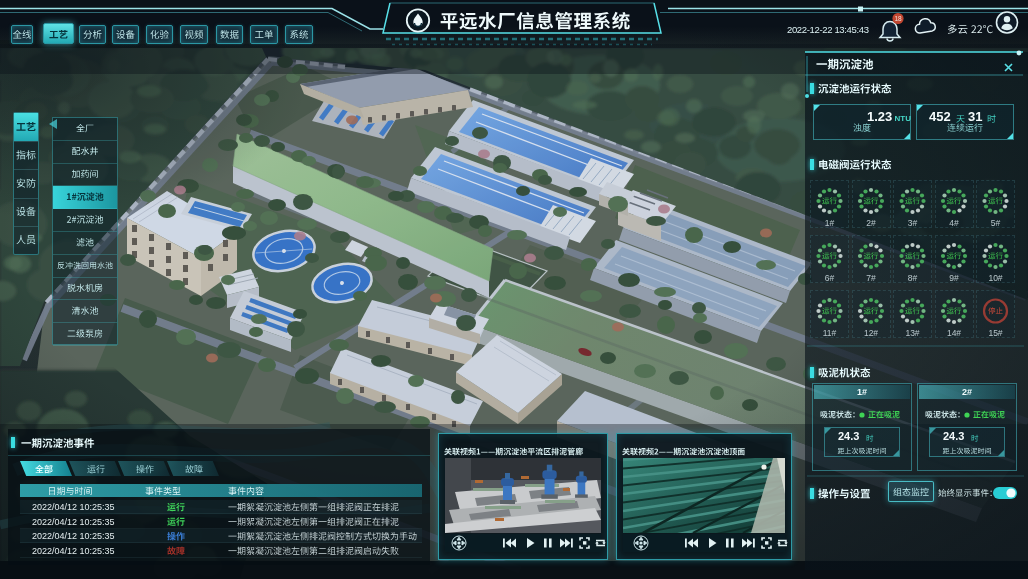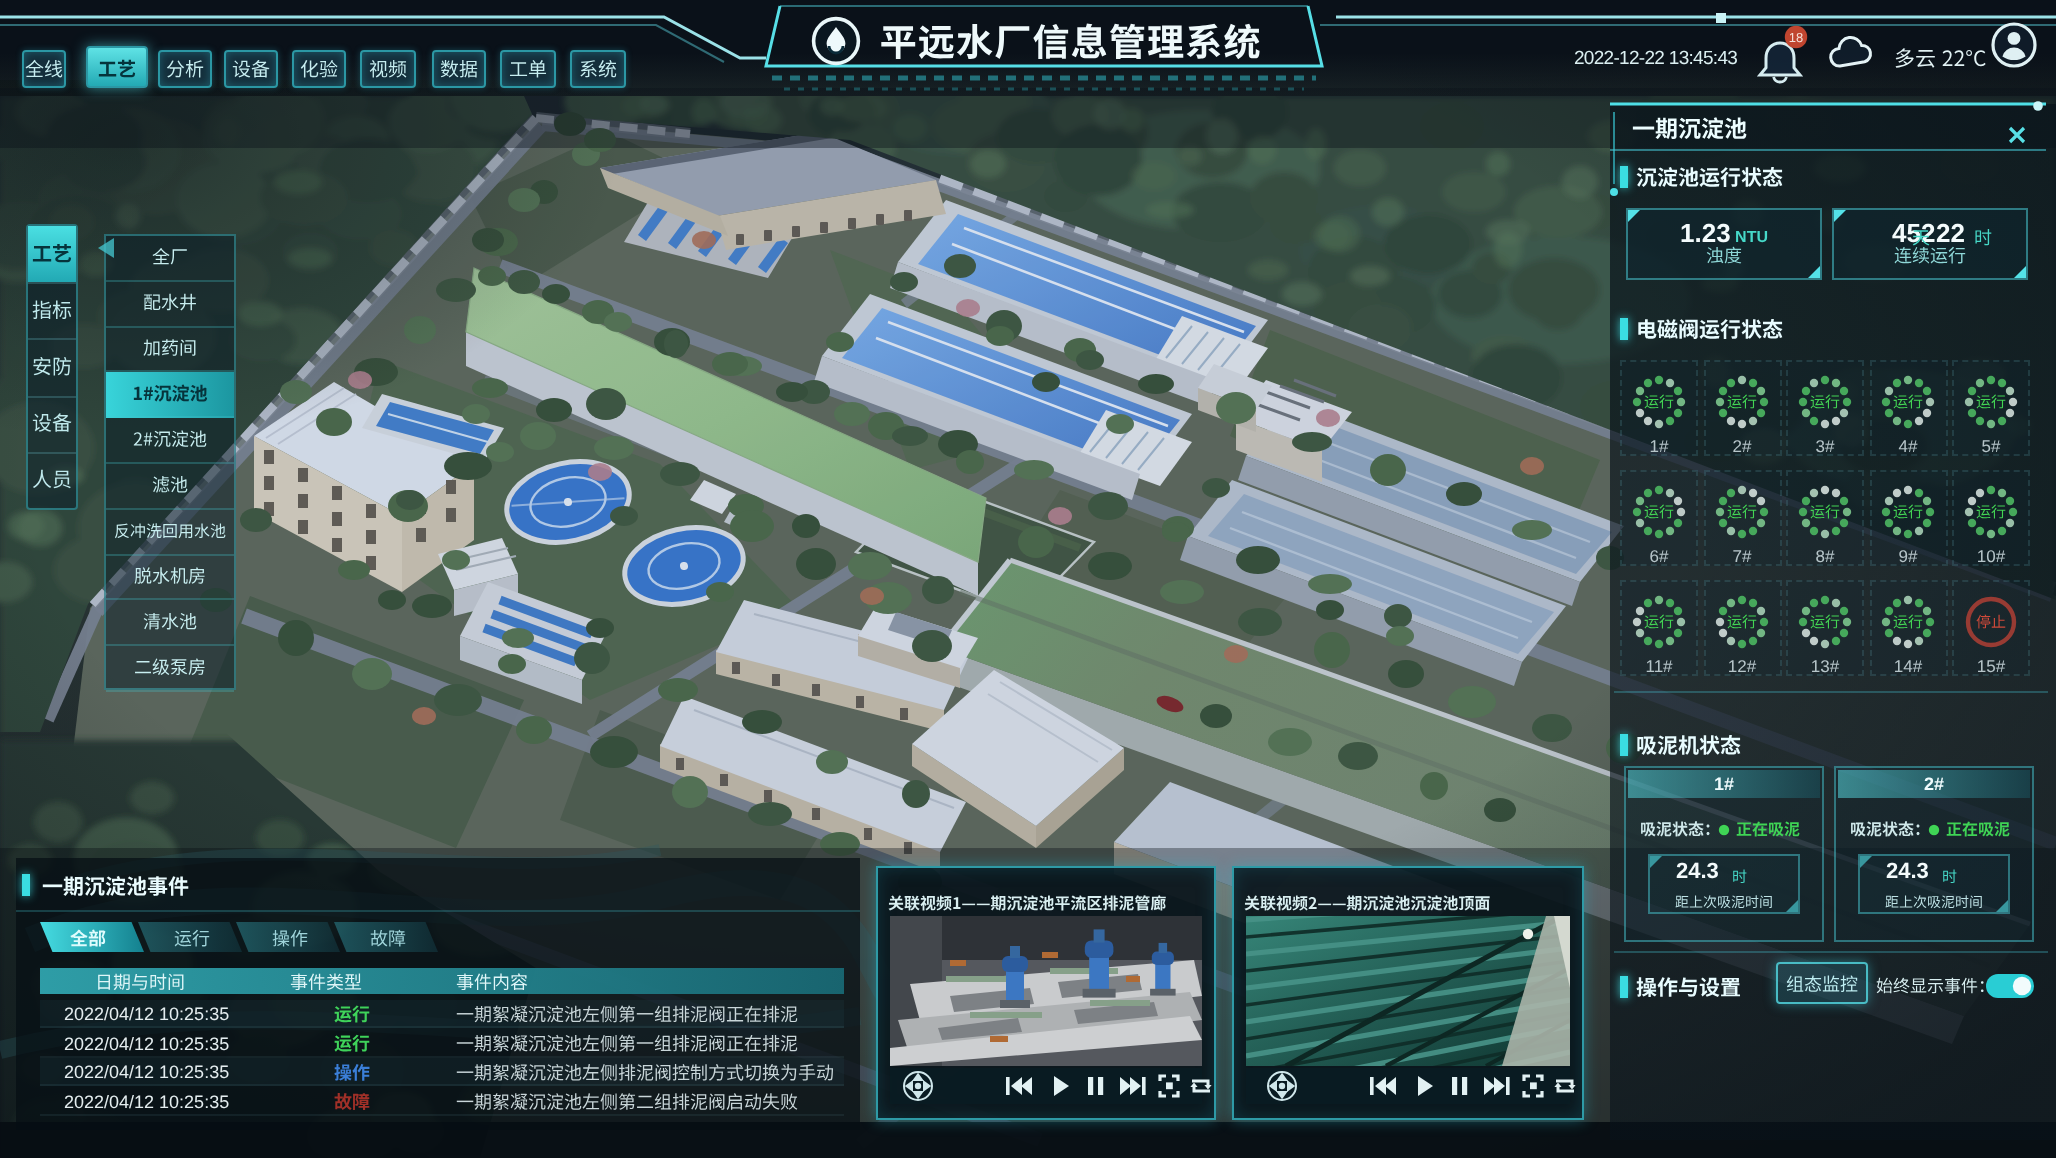--- a/index.html
+++ b/index.html
@@ -860,24 +860,24 @@
 <path d="M2,296 L219,296" stroke="rgba(70,200,215,0.30)" stroke-width="1" fill="none"></path>
 <path d="M2,426 L219,426" stroke="rgba(70,200,215,0.30)" stroke-width="1" fill="none"></path>
 <path d="M200,14 L207,21 M207,14 L200,21" stroke="#58e0e6" stroke-width="1.6" fill="none"></path>
 </svg>
 <div class="accent" style="left:810px;top:83px;height:11px"></div>
 <div class="accent" style="left:810px;top:159px;height:11px"></div>
 <div class="accent" style="left:810px;top:367px;height:11px"></div>
 <div class="accent" style="left:810px;top:488px;height:11px"></div>
 <div class="statbox" style="left:813px;top:104px;width:98px;height:36px"></div>
 <div class="statbox" style="left:916px;top:104px;width:98px;height:36px"></div>
-<div class="ltx" style="left:813px;top:109px;width:98px;text-align:center;font-size:13px;font-weight:bold;color:#f4fbfc">1.23<span style="font-size:8px;font-weight:bold;color:#46d8c8">&nbsp;NTU</span></div>
+<div class="ltx" style="left:813px;top:109px;width:98px;text-align:right;font-size:13px;font-weight:bold;color:#f4fbfc">1.23<span style="font-size:8px;font-weight:bold;color:#46d8c8">&nbsp;NTU</span></div>
 <div class="ltx" style="left:916px;top:109px;width:98px;text-align:center;font-size:13px;font-weight:bold;color:#f4fbfc">
-    <span style="position:absolute;left:30px;top:0">452</span>
-    <span style="position:absolute;left:52px;top:0">22</span>
+    <span style="position:absolute;left:13px;top:0">452</span>
+    <span style="position:absolute;left:52px;top:0">31</span>
   </div>
 <svg class="abs" style="left:805px;top:52px;pointer-events:none" width="223" height="518" xmlns="http://www.w3.org/2000/svg">
 <path d="M9,53 l6,0 l-6,6 z" fill="#54e2e8"></path>
 <path d="M105,87 l-6,0 l6,-6 z" fill="#54e2e8"></path>
 <path d="M112,53 l6,0 l-6,6 z" fill="#54e2e8"></path>
 <path d="M208,87 l-6,0 l6,-6 z" fill="#54e2e8"></path>
 <path d="M20,376 l6,0 l-6,6 z" fill="#54e2e8"></path>
 <path d="M94,404 l-6,0 l6,-6 z" fill="#54e2e8"></path>
 <path d="M125,376 l6,0 l-6,6 z" fill="#54e2e8"></path>
 <path d="M199,404 l-6,0 l6,-6 z" fill="#54e2e8"></path>

